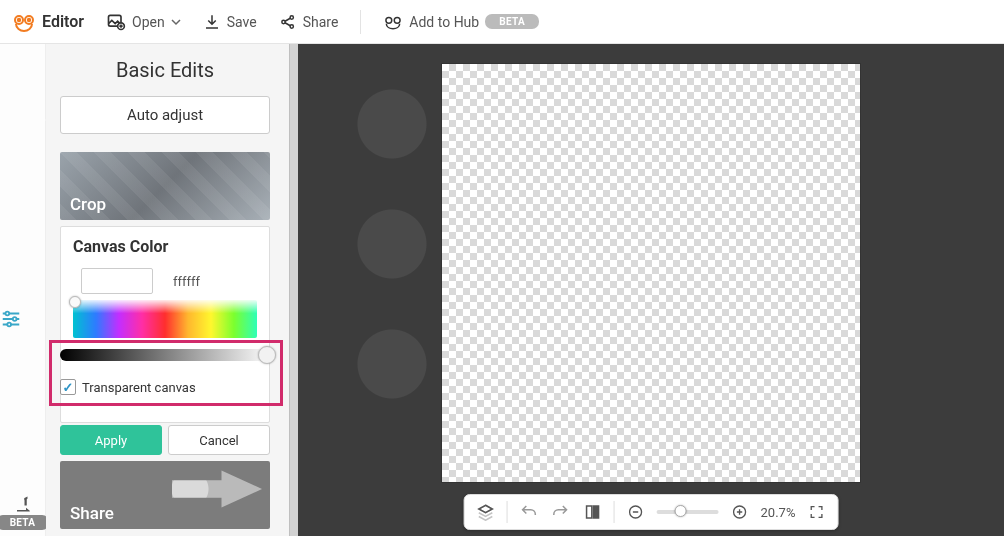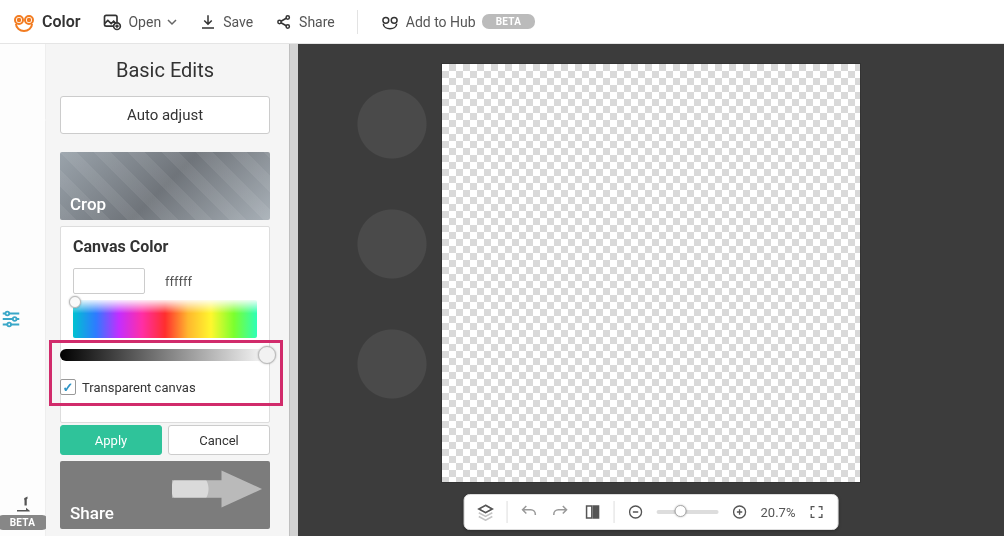--- a/index.html
+++ b/index.html
@@ -30,21 +30,21 @@
   .section-tile { width:210px; margin:0 auto 6px; height:68px; border-radius:2px; position:relative; display:flex; align-items:flex-end; padding:6px 10px; color:#fff; font-size:17px; font-weight:500; cursor:pointer; overflow:hidden; }
   .tile-crop { background: linear-gradient(135deg,#9aa3ab 0%, #6f747a 50%, #a8b0b7 100%); }
   .tile-crop::after { content:""; position:absolute; inset:0; background: repeating-linear-gradient(45deg, rgba(255,255,255,.07) 0 12px, transparent 12px 24px); }
   .tile-rotate { background:#7c7c7c; position:relative; }
   .tile-rotate::after { content:""; position:absolute; right:8px; top:6px; width:90px; height:44px; background:
        radial-gradient(circle at 20% 50%, rgba(255,255,255,.9) 0 18px, transparent 19px) ,
        linear-gradient(#cfcfcf,#cfcfcf); clip-path: polygon(0 30%, 55% 30%, 55% 8%, 100% 50%, 55% 92%, 55% 70%, 0 70%); opacity:.75; }
 
   .section-open { width:210px; margin:0 auto 6px; background:#fff; border:1px solid #ddd; border-radius:2px; padding:10px 12px 10px; }
   .section-open h2 { font-size:16px; font-weight:700; color:#333; margin-bottom:12px; }
-  .swatch-row { display:flex; align-items:center; gap:20px; margin-bottom:6px; }
+  .swatch-row { display:flex; align-items:center; gap:20px; margin-bottom:6px;margin-left:8px; }
   .swatch { width:72px; height:26px; border:1px solid #ccc; background:#fff; border-radius:2px; }
   .hexval { font-size:13px; color:#555; }
 
   .hue-bar { margin-top:4px; height:38px; position:relative; border-radius:2px; background:
       linear-gradient(to bottom, rgba(255,255,255,0) 0%, rgba(255,255,255,.9) 0%, rgba(255,255,255,0) 35%) ,
       linear-gradient(to right, #00c2d1, #2e7bff, #c32eff, #ff2ea6, #ff2e2e, #ffb72e, #fff72e, #7bff2e, #2effb7);
   }
   .hue-handle { position:absolute; top:-4px; left:-4px; width:12px; height:12px; border-radius:50%; background:#fafafa; border:1px solid #bbb; box-shadow:0 0 2px rgba(0,0,0,.3); }
 
   .highlight-box { border:3px solid #d12b6b; padding:6px 8px 8px; margin:2px -12px 6px -24px; width:234px; }
@@ -96,21 +96,21 @@
       <svg width="24" height="24" viewBox="0 0 24 24">
           <g fill="none" stroke="#f27c21" stroke-width="2">
             <circle cx="7" cy="10" r="4"></circle>
             <circle cx="17" cy="10" r="4"></circle>
             <path d="M4 14c0 4 4 7 8 7s8-3 8-7"></path>
             <circle cx="7" cy="10" r="1.2" fill="#f27c21"></circle>
             <circle cx="17" cy="10" r="1.2" fill="#f27c21"></circle>
           </g>
         </svg>
     </span>
-    <span>Color</span>
+    <span>Editor</span>
   </div>
 
   <div class="item">
     <span class="icon">
       <svg width="20" height="20" viewBox="0 0 24 24" fill="none" stroke="#333" stroke-width="2">
           <rect x="3" y="4" width="15" height="13" rx="2"></rect>
           <path d="M3 14l4-4 4 4 3-3 4 4"></path>
           <circle cx="18" cy="17" r="4" fill="#fff"></circle>
           <path d="M18 15v4M16 17h4"></path>
         </svg>

